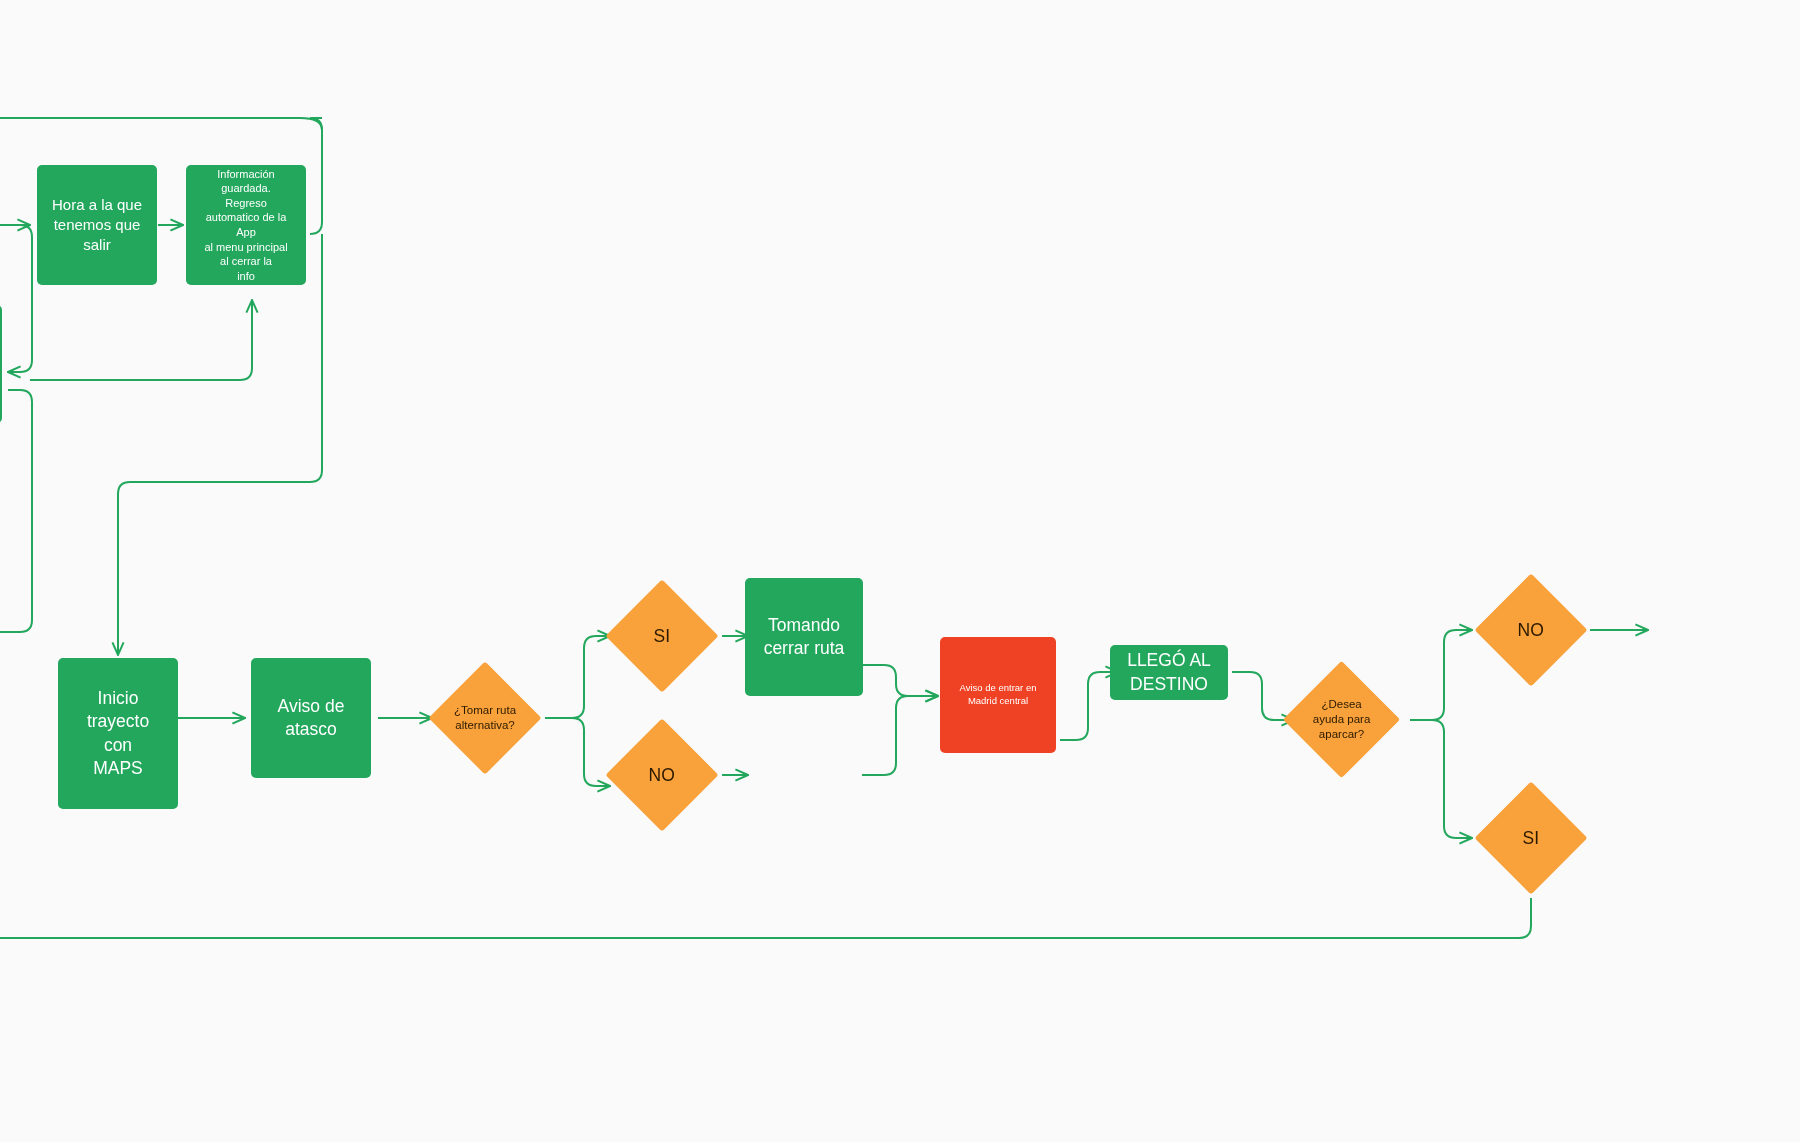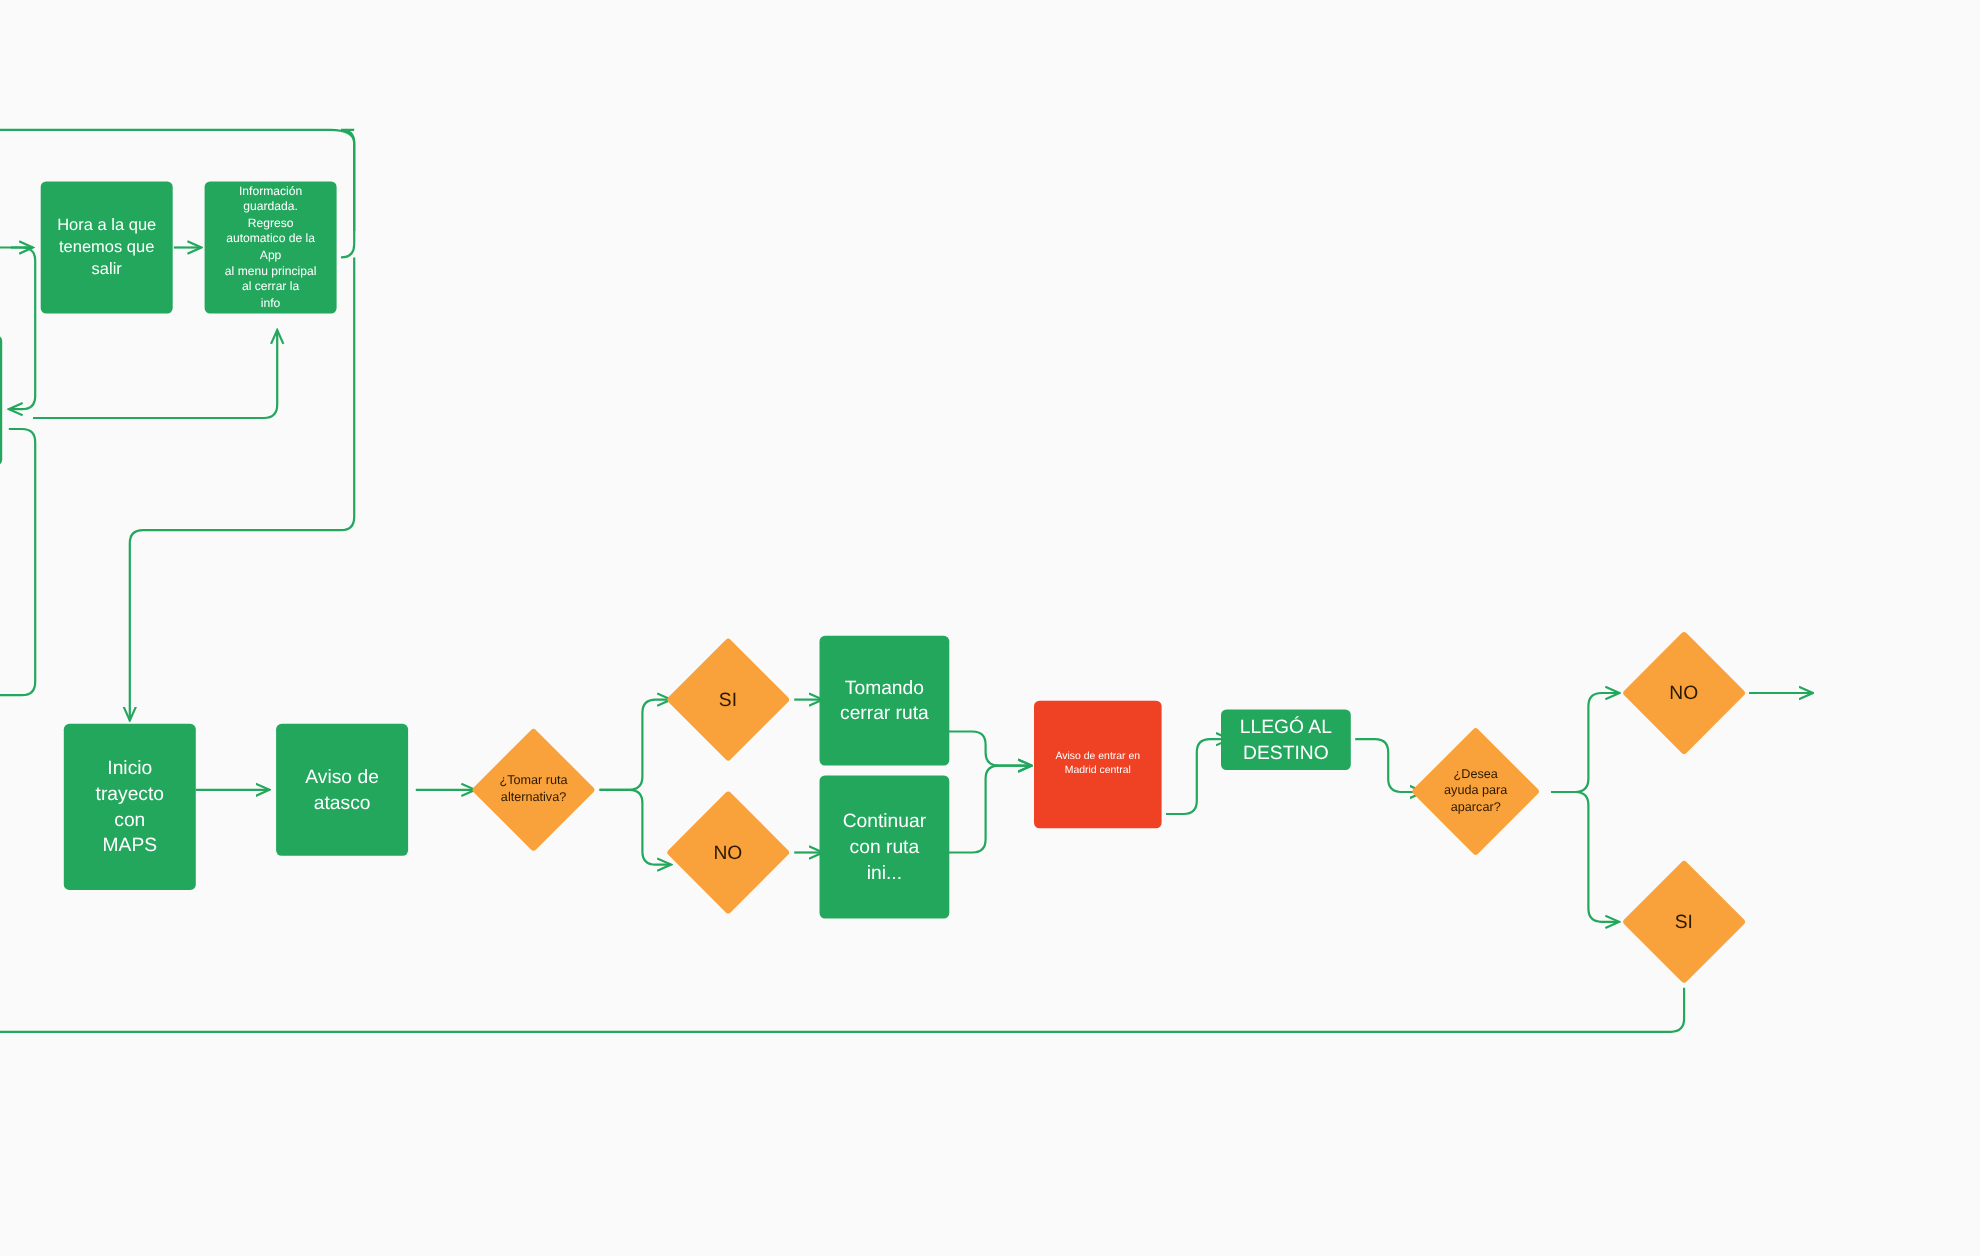--- a/index.html
+++ b/index.html
@@ -174,26 +174,20 @@
     <div class="label t-lg">NO</div>
   </div>
 
   <div class="node rect" style="left:745px; top:578px; width:118px; height:118px;text-align:center;">
     <div class="label t-lg">
       <div>Tomando</div>
       <div>cerrar ruta</div>
     </div>
   </div>
 
-  <div class="node rect" style="left:745px; top:705px; width:118px; height:130px;">
-    <div class="label t-lg">
-      <div>Continuar</div>
-      <div>con ruta ini...</div>
-    </div>
-  </div>
 
   <div class="node rect red" style="left:940px; top:637px; width:116px; height:116px;">
     <div class="label t-xxs">
       <div>Aviso de entrar en</div>
       <div>Madrid central</div>
     </div>
   </div>
 
   <div class="node rect" style="left:1110px; top:645px; width:118px; height:55px;">
     <div class="label t-lg">

